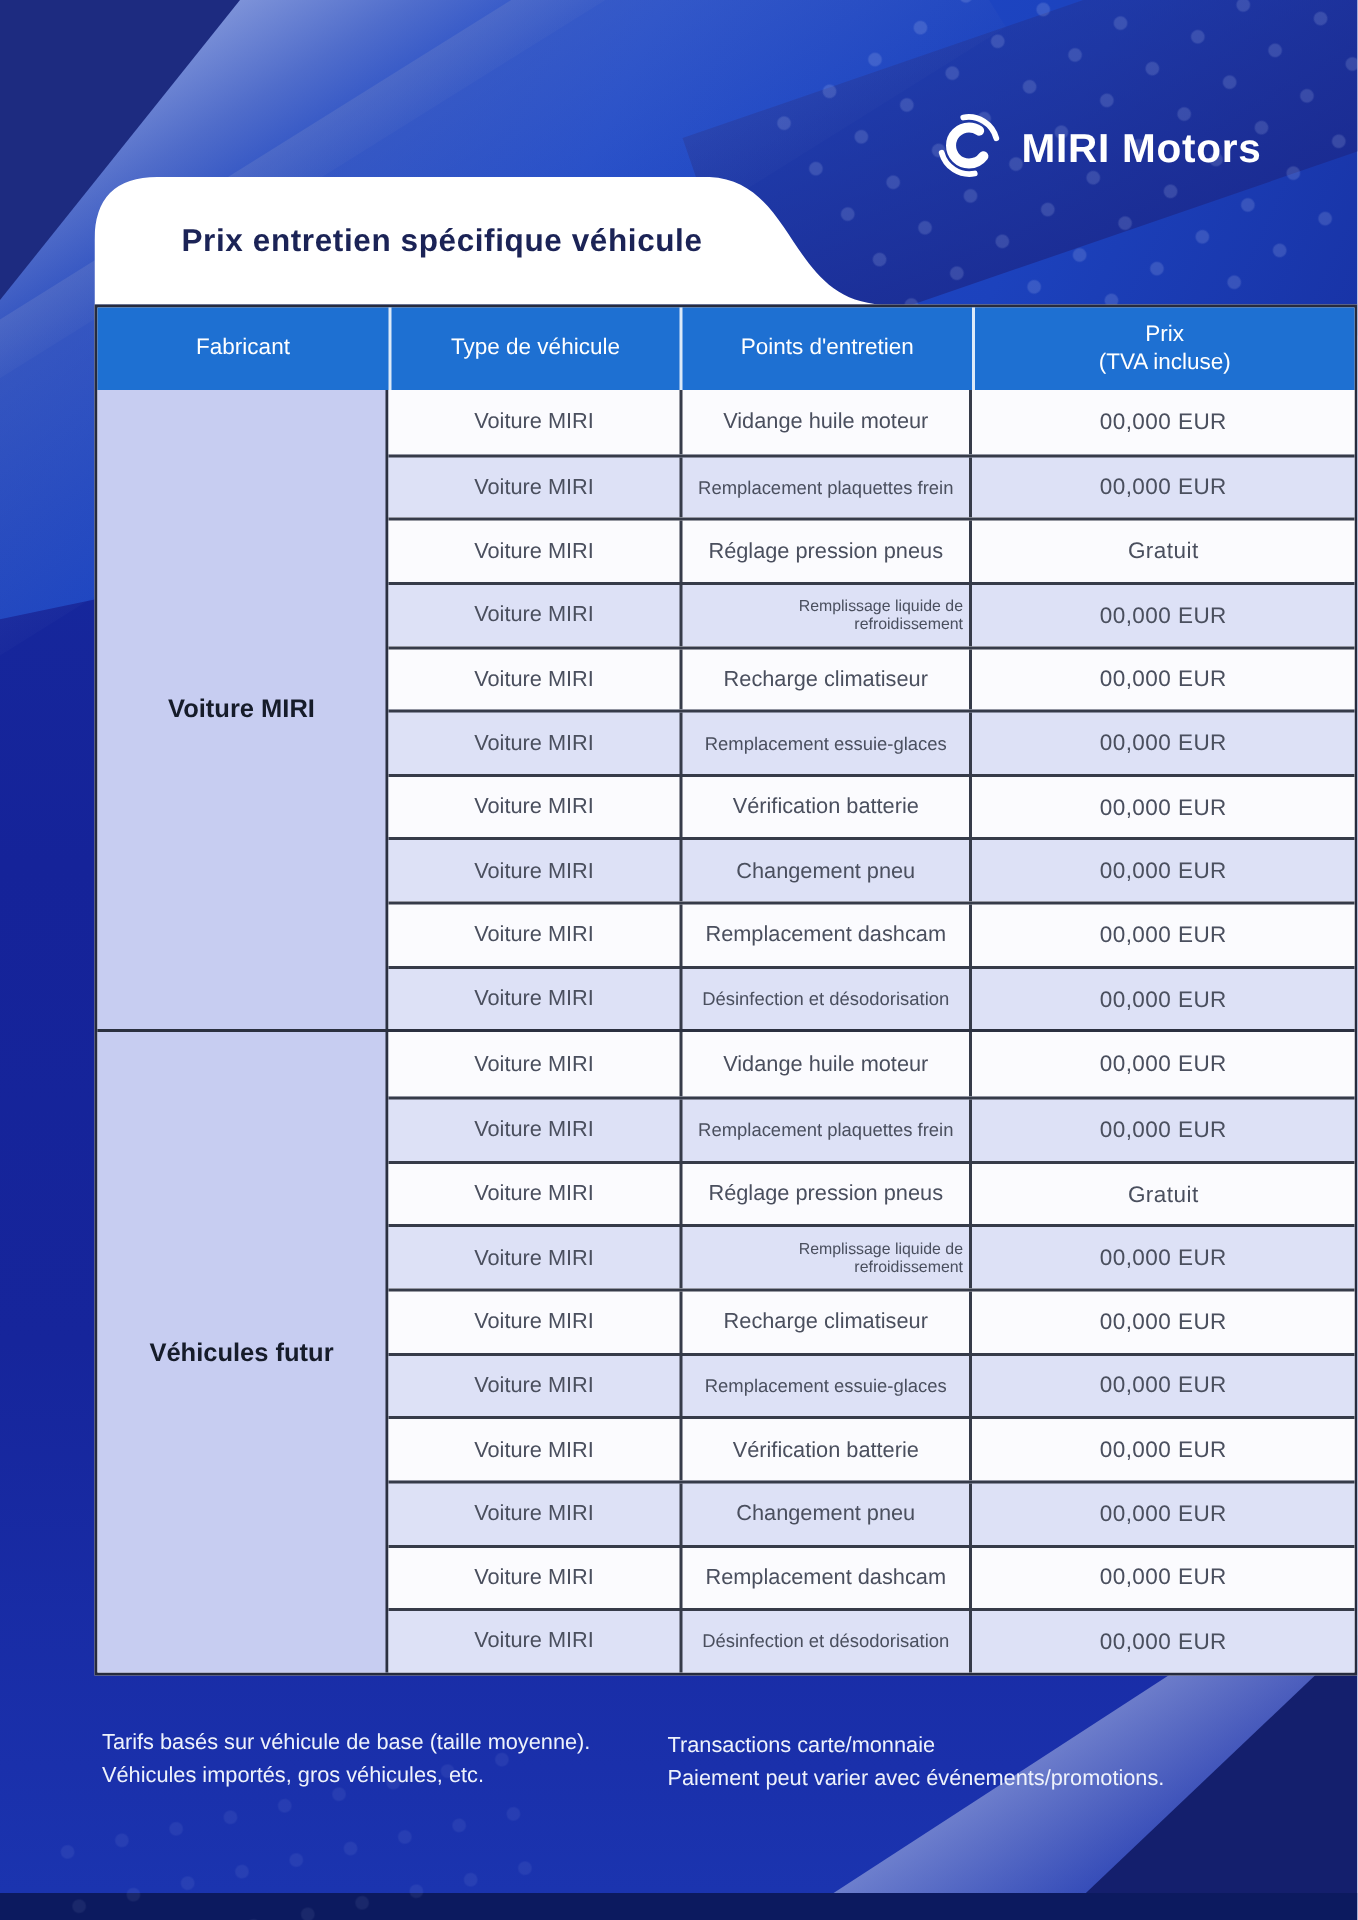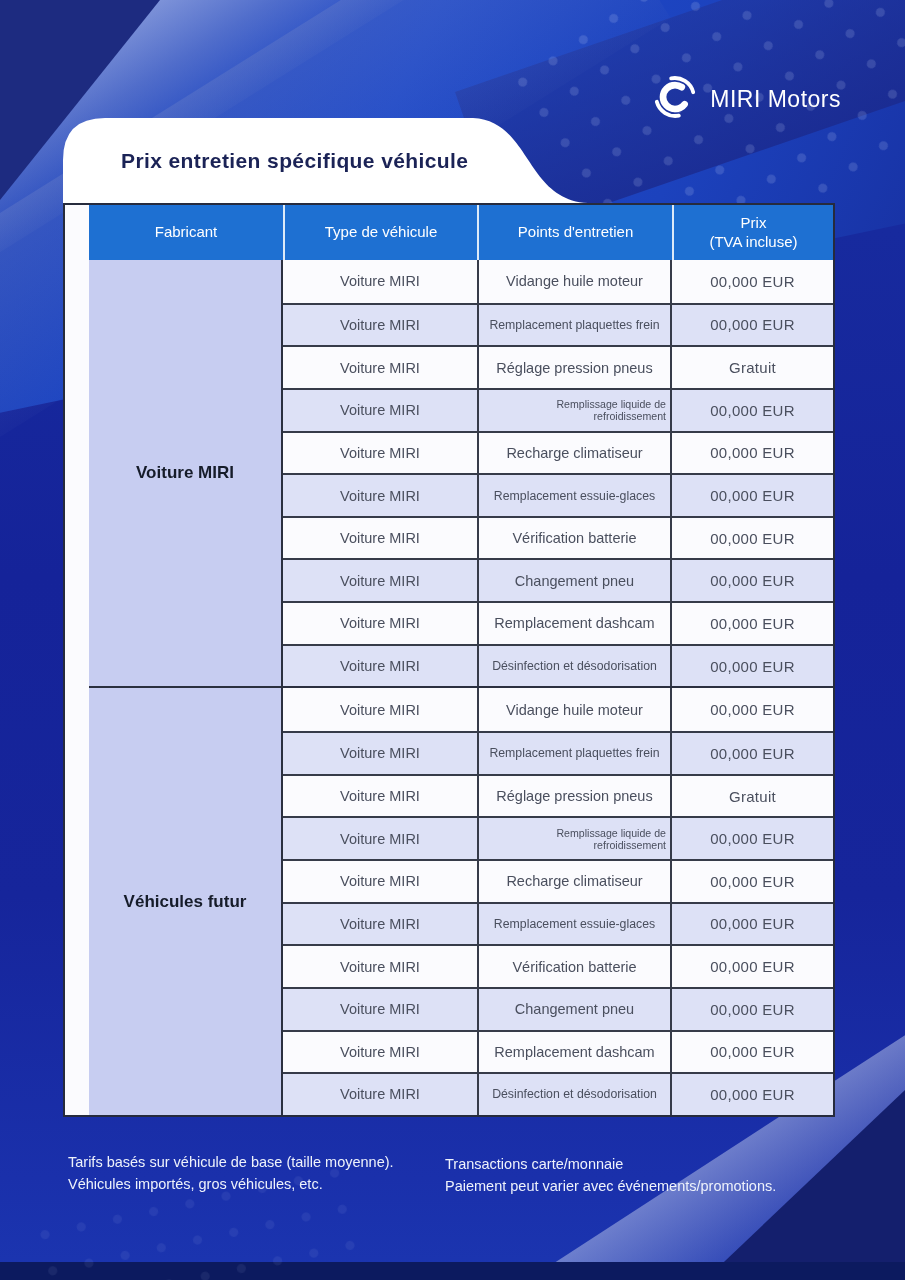--- a/index.html
+++ b/index.html
@@ -31,31 +31,31 @@
   .corner-br { bottom:0; right:0; width:200px; height:190px; background:#141f6d;
     clip-path:polygon(100% 0,100% 100%,0 100%); }
   .bottom-strip { left:0; right:0; bottom:0; height:18px; background:#0c1a5f; }
   .dots { background-image:radial-gradient(circle,rgba(195,208,245,0.55) 4px,transparent 5px);
           background-size:37px 37px; }
   .dots-tr { top:-70px; right:-60px; width:420px; height:300px; transform:rotate(-35deg); opacity:.32; }
   .dots-bl { bottom:-6px; left:30px; width:320px; height:100px; transform:rotate(-12deg); opacity:.14; }
 
   
   .logo { position:absolute; top:74px; right:64px; display:flex; align-items:center; gap:12px; z-index:6; }
-  .logo-text { color:#ffffff; font-size:23px; font-weight:normal; letter-spacing:0.5px; }
+  .logo-text { color:#ffffff; font-size:27px; font-weight:bold; letter-spacing:0.5px; }
 
   
   .card { position:absolute; left:63px; top:118px; width:525px; height:85px; z-index:6; }
   .card svg { position:absolute; left:0; top:0; }
   .card-title { position:absolute; left:58px; top:50%; transform:translateY(-50%);
     font-size:21px; font-weight:bold; color:#1b2356; letter-spacing:0.4px; white-space:nowrap; }
 
   
-  .table { position:absolute; left:63px; top:203px; width:772px; z-index:6;
-           border:2px solid #262b3d; background:#fbfbfe;padding-left:24px; }
+  .table { position:absolute; left:63px; top:203px; width:842px; z-index:6;
+           border:2px solid #262b3d; background:#fbfbfe; }
   .thead { display:flex; height:55px; background:#1e70d2; }
   .th { display:flex; align-items:center; justify-content:center; text-align:center;
         color:#ffffff; font-size:15px; white-space:pre-line; line-height:1.25; }
   .th + .th { border-left:2px solid rgba(255,255,255,0.85); }
   .th-fab { width:194px; } .th-type { width:194px; } .th-point { width:195px; } .th-prix { flex:1;text-align:center; }
 
   .group-section { display:flex; border-top:2px solid #2b3040; }
   .group-section:first-child { border-top:none; }
   .group-cell { width:194px; background:#c7cdf1; border-right:2px solid #2b3040;
     display:flex; align-items:center; justify-content:center;

